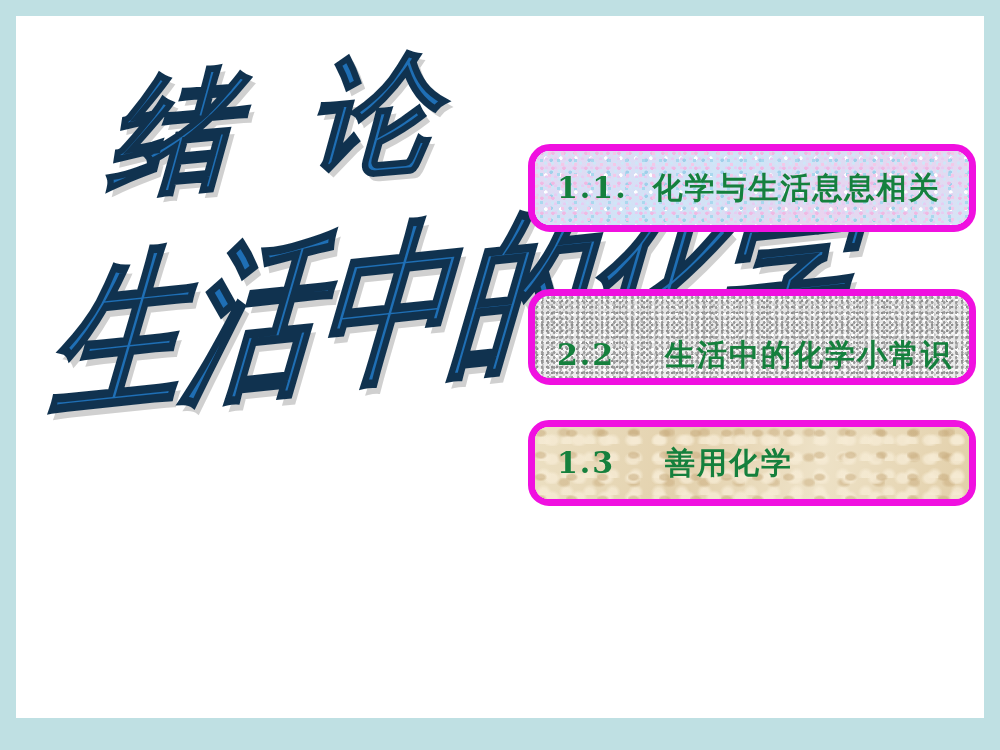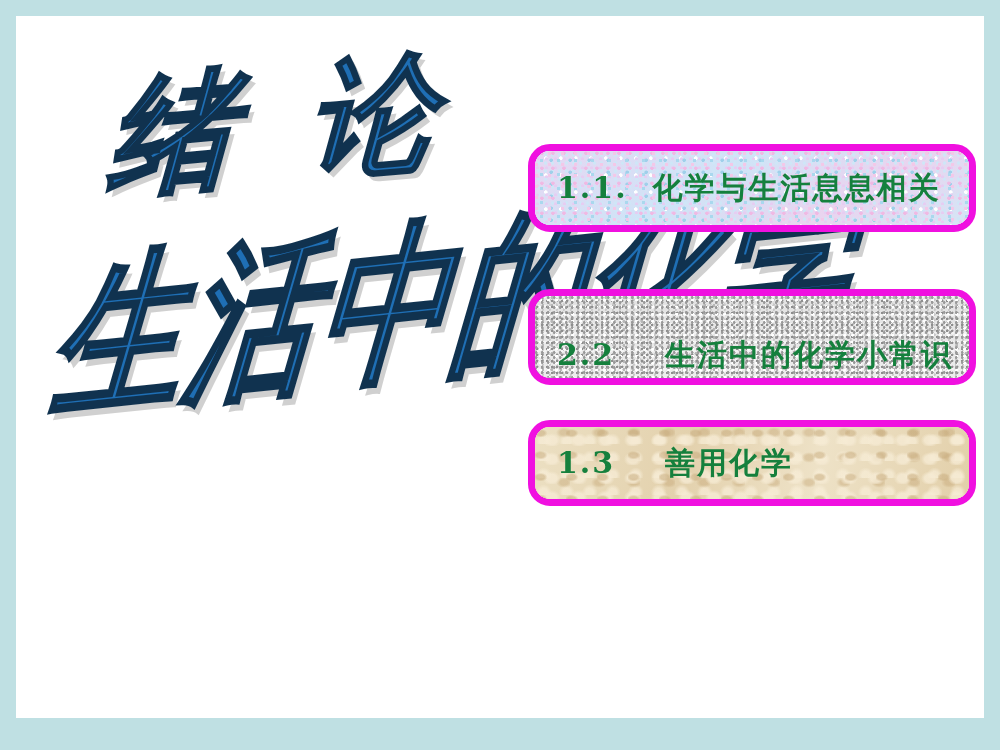--- a/index.html
+++ b/index.html
@@ -142,20 +142,21 @@
       linear-gradient(0deg, #ededed, #e2e2e2);
     background-size: 6px 5px, 8px 7px, 5px 6px, 9px 8px, 7px 5px, 6px 9px, 100% 100%;
   }
 
   
   #box-1-3 {
     left: 512px;
     top: 404px;
     width: 448px;
     height: 86px;
+    border-radius: 21px;
   }
   #box-1-3 .tex {
     position: absolute;
     inset: 0;
     background-color: #e6d4b2;
     background-image:
       radial-gradient(ellipse at 18% 28%, rgba(200,172,126,0.55) 0 4px, transparent 7px),
       radial-gradient(ellipse at 62% 70%, rgba(246,235,212,0.8) 0 5px, transparent 9px),
       radial-gradient(ellipse at 83% 22%, rgba(198,168,120,0.45) 0 4px, transparent 8px),
       radial-gradient(ellipse at 38% 85%, rgba(248,238,216,0.7) 0 4px, transparent 8px),

